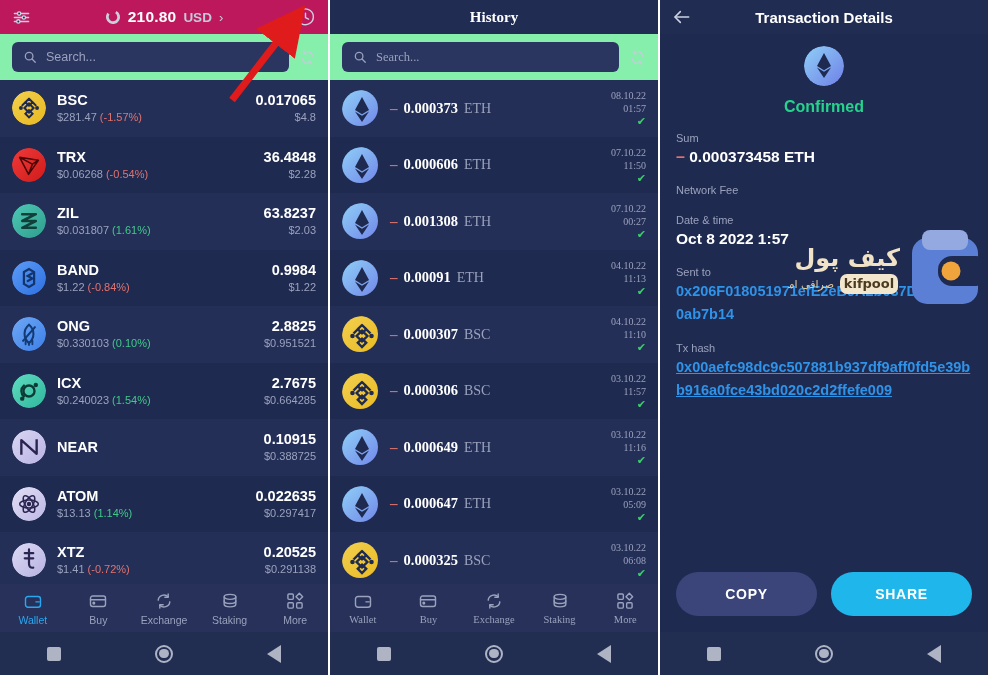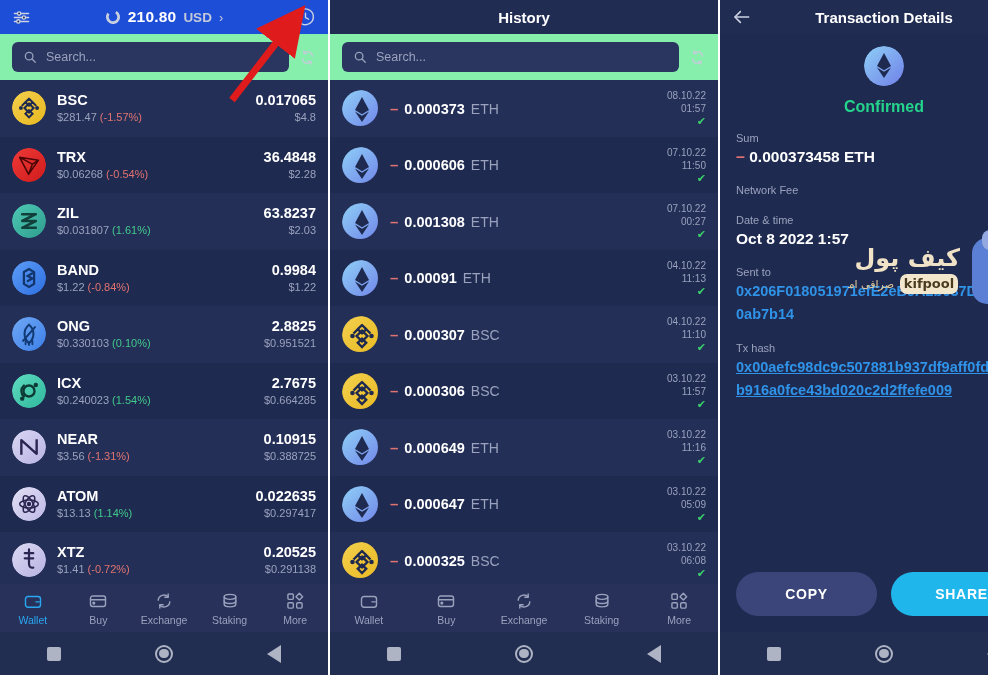--- a/index.html
+++ b/index.html
@@ -16,21 +16,21 @@
     background: #ffffff;
   }
   .phone {
     position: relative;
     width: 328px; height: 675px;
     background: #1e2a4f;
     overflow: hidden;
     flex: 0 0 auto;
   }
   .phone + .phone { margin-left: 2px; }
-  .phone.mid { width: 388px; }
+  .phone.mid { width: 328px; font-family: Liberation Serif, serif; }
   .phone.right { width: 328px; }
 
   
   .screen {
     position: absolute; inset: 0 0 43px 0;
     background: #1f2a50;
     display: flex; flex-direction: column;
   }
   .sysnav {
     position: absolute; left: 0; right: 0; bottom: 0; height: 43px;
@@ -52,21 +52,21 @@
     width: 0; height: 0;
     border-top: 9px solid transparent;
     border-bottom: 9px solid transparent;
     border-right: 14px solid #aeb4c4;
   }
 
   
   .hdr {
     height: 34px; flex: 0 0 34px;
     display: flex; align-items: center;
-    padding: 0 12px; background: #1d4ed8;
+    padding: 0 12px; background: #be185d;
     position: relative;
   }
   .hdr-center {
     position: absolute; left: 0; right: 0; top: 0; bottom: 0;
     display: flex; align-items: center; justify-content: center; gap: 7px;
     pointer-events: none;
   }
   .bal-amt { color: #ffffff; font-size: 15.5px; font-weight: bold; letter-spacing: .2px; }
   .bal-cur { color: #c3c9da; font-size: 13.5px; font-weight: 600; }
   .chev-r { color: #c7ccdb; font-size: 13px; font-weight: 300; }
@@ -420,24 +420,20 @@
       <stop offset="0" stop-color="#d9d6f2"></stop>
                     <stop offset="1" stop-color="#b9b4e4"></stop>
                   </linearGradient>
                 </defs>
     <circle cx="20" cy="20" r="20" fill="url(#cg6)"></circle>
                 <path d="M11 29 L11 12 L29 28 L29 11" fill="none" stroke="#2a2550" stroke-width="2.8" stroke-linejoin="round"></path>
               </svg>
             </div>
      <div class="coin-mid">
        <div class="coin-sym">NEAR</div>
-       <div class="coin-sub">
-         <span>$3.56</span>
-         <span class="pct down">(-1.31%)</span>
-       </div>
      </div>
      <div class="coin-right">
        <div class="coin-qty">0.10915</div>
        <div class="coin-usd">$0.388725</div>
      </div>
           </div>
           <div class="coinrow even">
             <div class="coin-ic">
               <svg width="40" height="40" viewBox="0 0 40 40">
     <defs>

